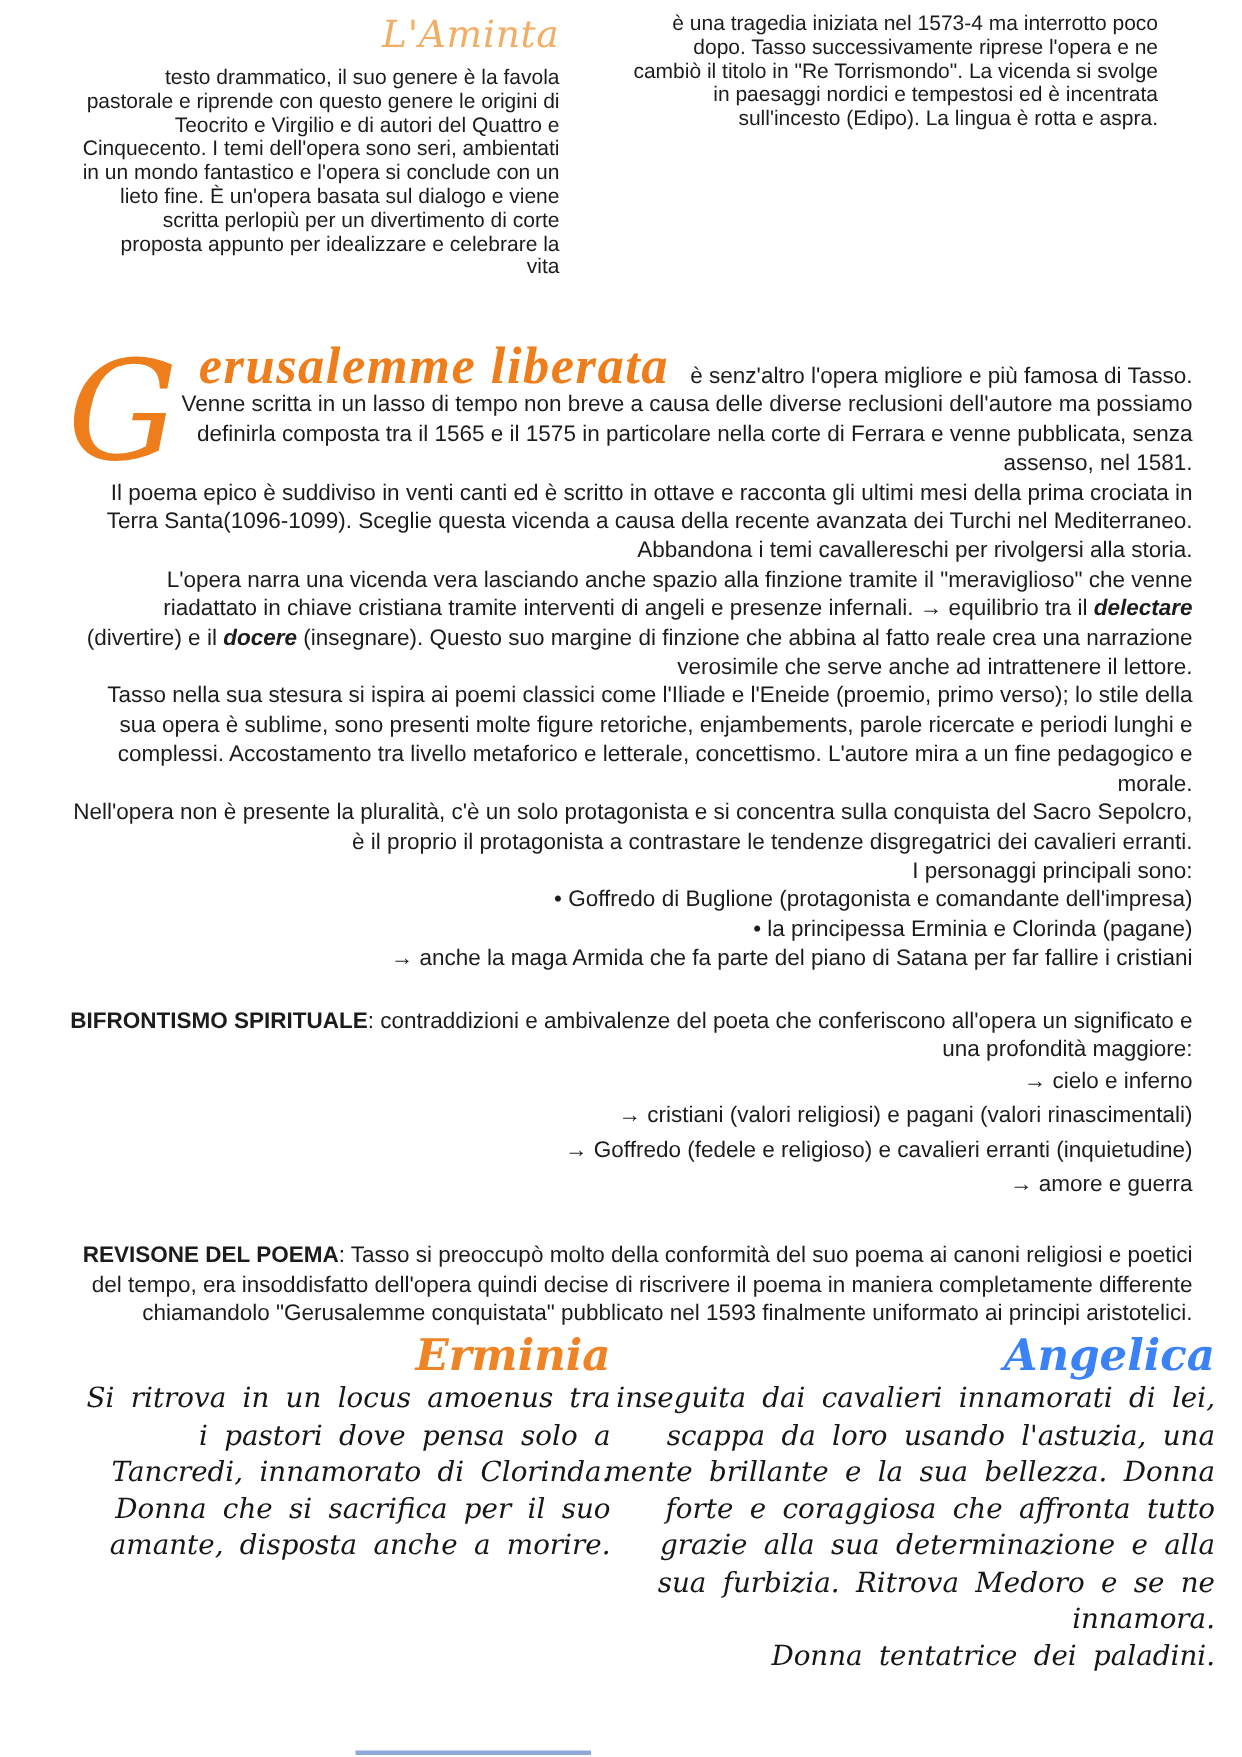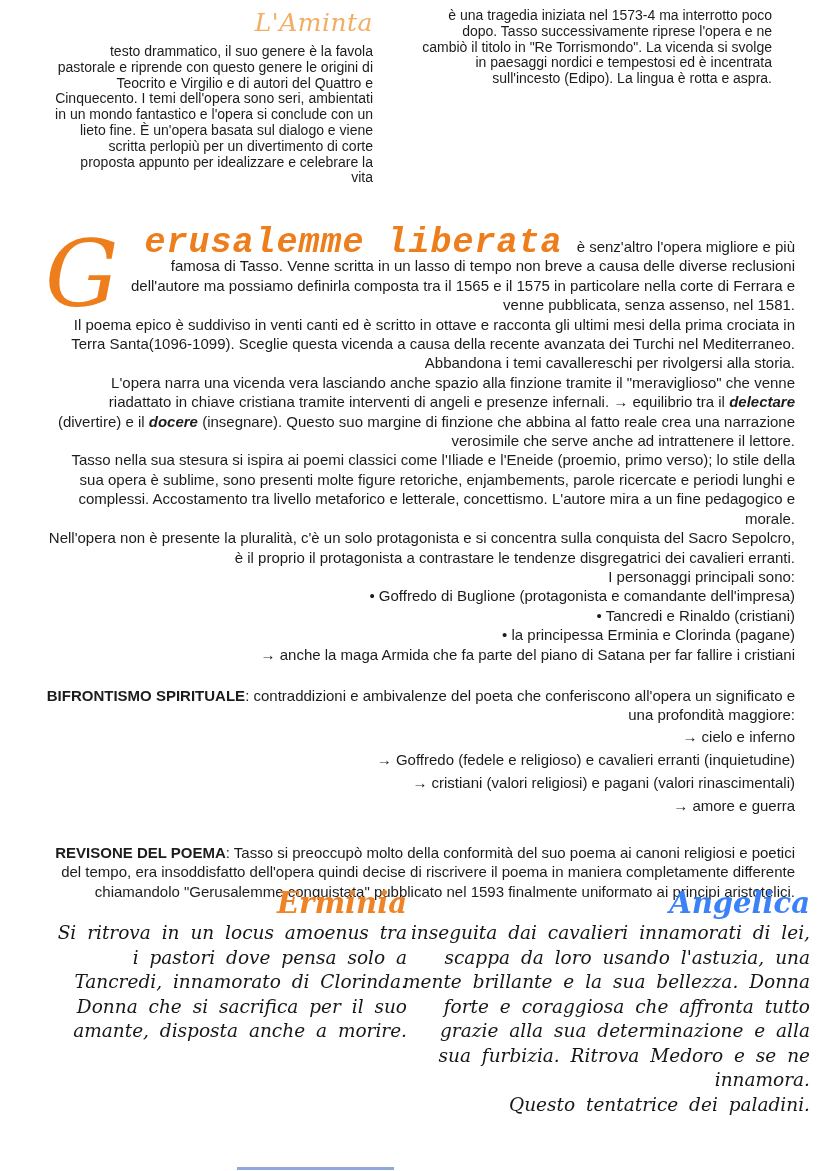--- a/index.html
+++ b/index.html
@@ -32,21 +32,21 @@
   .main-block { position: absolute; left: 45px; top: 234px; width: 750px;
                 font-size: 15px; line-height: 19.4px; }
   .dropcap {
     float: left;
     font-family: "DejaVu Serif", serif; font-style: italic;
     font-size: 92px; line-height: 0.8;
     height: 72px; width: 58px;
     color: #ee7d1b; margin: 4px 12px 0 0;
   }
   .gl-title {
-    font-family: Liberation Mono, monospace; font-style: italic;
+    font-family: Liberation Serif, serif; font-style: italic;
     font-size: 35px; font-weight: bold; letter-spacing: 1px;
     color: #ee7d1b; margin-right: 10px;
   }
   .gl-intro-line { display: inline; }
   .para { margin: 0; }
   .para-clear { clear: left; }
   .bi { font-weight: bold; font-style: italic; }
   .char-line { margin: 0; }
   .arrow-line { margin: 0; line-height: 23px; }
   .gap-md { margin-top: 22px; }
@@ -101,43 +101,42 @@
 
     <p class="para">
       <span>L'opera narra una vicenda vera lasciando anche spazio alla finzione tramite il "meraviglioso" che venne riadattato in chiave cristiana tramite interventi di angeli e presenze infernali. → equilibrio tra il </span><span class="bi">delectare</span><span> (divertire) e il </span><span class="bi">docere</span><span> (insegnare). Questo suo margine di finzione che abbina al fatto reale crea una narrazione verosimile che serve anche ad intrattenere il lettore.</span>
     </p>
 
     <p class="para">Tasso nella sua stesura si ispira ai poemi classici come l'Iliade e l'Eneide (proemio, primo verso); lo stile della sua opera è sublime, sono presenti molte figure retoriche, enjambements, parole ricercate e periodi lunghi e complessi. Accostamento tra livello metaforico e letterale, concettismo. L'autore mira a un fine pedagogico e morale.</p>
     <p class="para">Nell'opera non è presente la pluralità, c'è un solo protagonista e si concentra sulla conquista del Sacro Sepolcro, è il proprio il protagonista a contrastare le tendenze disgregatrici dei cavalieri erranti.</p>
     <p class="para">I personaggi principali sono:</p>
 
     <div class="char-line">• Goffredo di Buglione (protagonista e comandante dell'impresa)</div>
-    <div class="char-line">• Tancredi e Rinaldo (cristiani)</div>
     <div class="char-line">• la principessa Erminia e Clorinda (pagane)</div>
     <div class="char-line">→ anche la maga Armida che fa parte del piano di Satana per far fallire i cristiani</div>
 
     <p class="para gap-md">
       <b class="runin-label">BIFRONTISMO SPIRITUALE</b><span>: contraddizioni e ambivalenze del poeta che conferiscono all'opera un significato e una profondità maggiore:</span>
     </p>
     <div class="arrow-line">→ cielo e inferno</div>
+    <div class="arrow-line">→ cristiani (valori religiosi) e pagani (valori rinascimentali)</div>
     <div class="arrow-line">→ Goffredo (fedele e religioso) e cavalieri erranti (inquietudine)</div>
-    <div class="arrow-line">→ cristiani (valori religiosi) e pagani (valori rinascimentali)</div>
     <div class="arrow-line">→ amore e guerra</div>
 
     <p class="para gap-lg">
       <b class="runin-label">REVISONE DEL POEMA</b><span>: Tasso si preoccupò molto della conformità del suo poema ai canoni religiosi e poetici del tempo, era insoddisfatto dell'opera quindi decise di riscrivere il poema in maniera completamente differente chiamandolo "Gerusalemme conquistata" pubblicato nel 1593 finalmente uniformato ai principi aristotelici.</span>
     </p>
   </section>
 
   <section class="col-bottom col-erminia">
     <h2 class="hand-title orange">Erminia</h2>
     <p class="hand-body">Si ritrova in un locus amoenus tra i pastori dove pensa solo a Tancredi, innamorato di Clorinda. Donna che si sacrifica per il suo amante, disposta anche a morire.</p>
   </section>
 
   <section class="col-bottom col-angelica">
     <h2 class="hand-title red">Angelica</h2>
     <p class="hand-body">inseguita dai cavalieri innamorati di lei, scappa da loro usando l'astuzia, una mente brillante e la sua bellezza. Donna forte e coraggiosa che affronta tutto grazie alla sua determinazione e alla sua furbizia. Ritrova Medoro e se ne innamora.</p>
-    <p class="hand-body">Questo tentatrice dei paladini.</p>
+    <p class="hand-body">Donna tentatrice dei paladini.</p>
   </section>
 
   <div class="bottom-line"></div>
 
 </div>
 
 </body></html>

